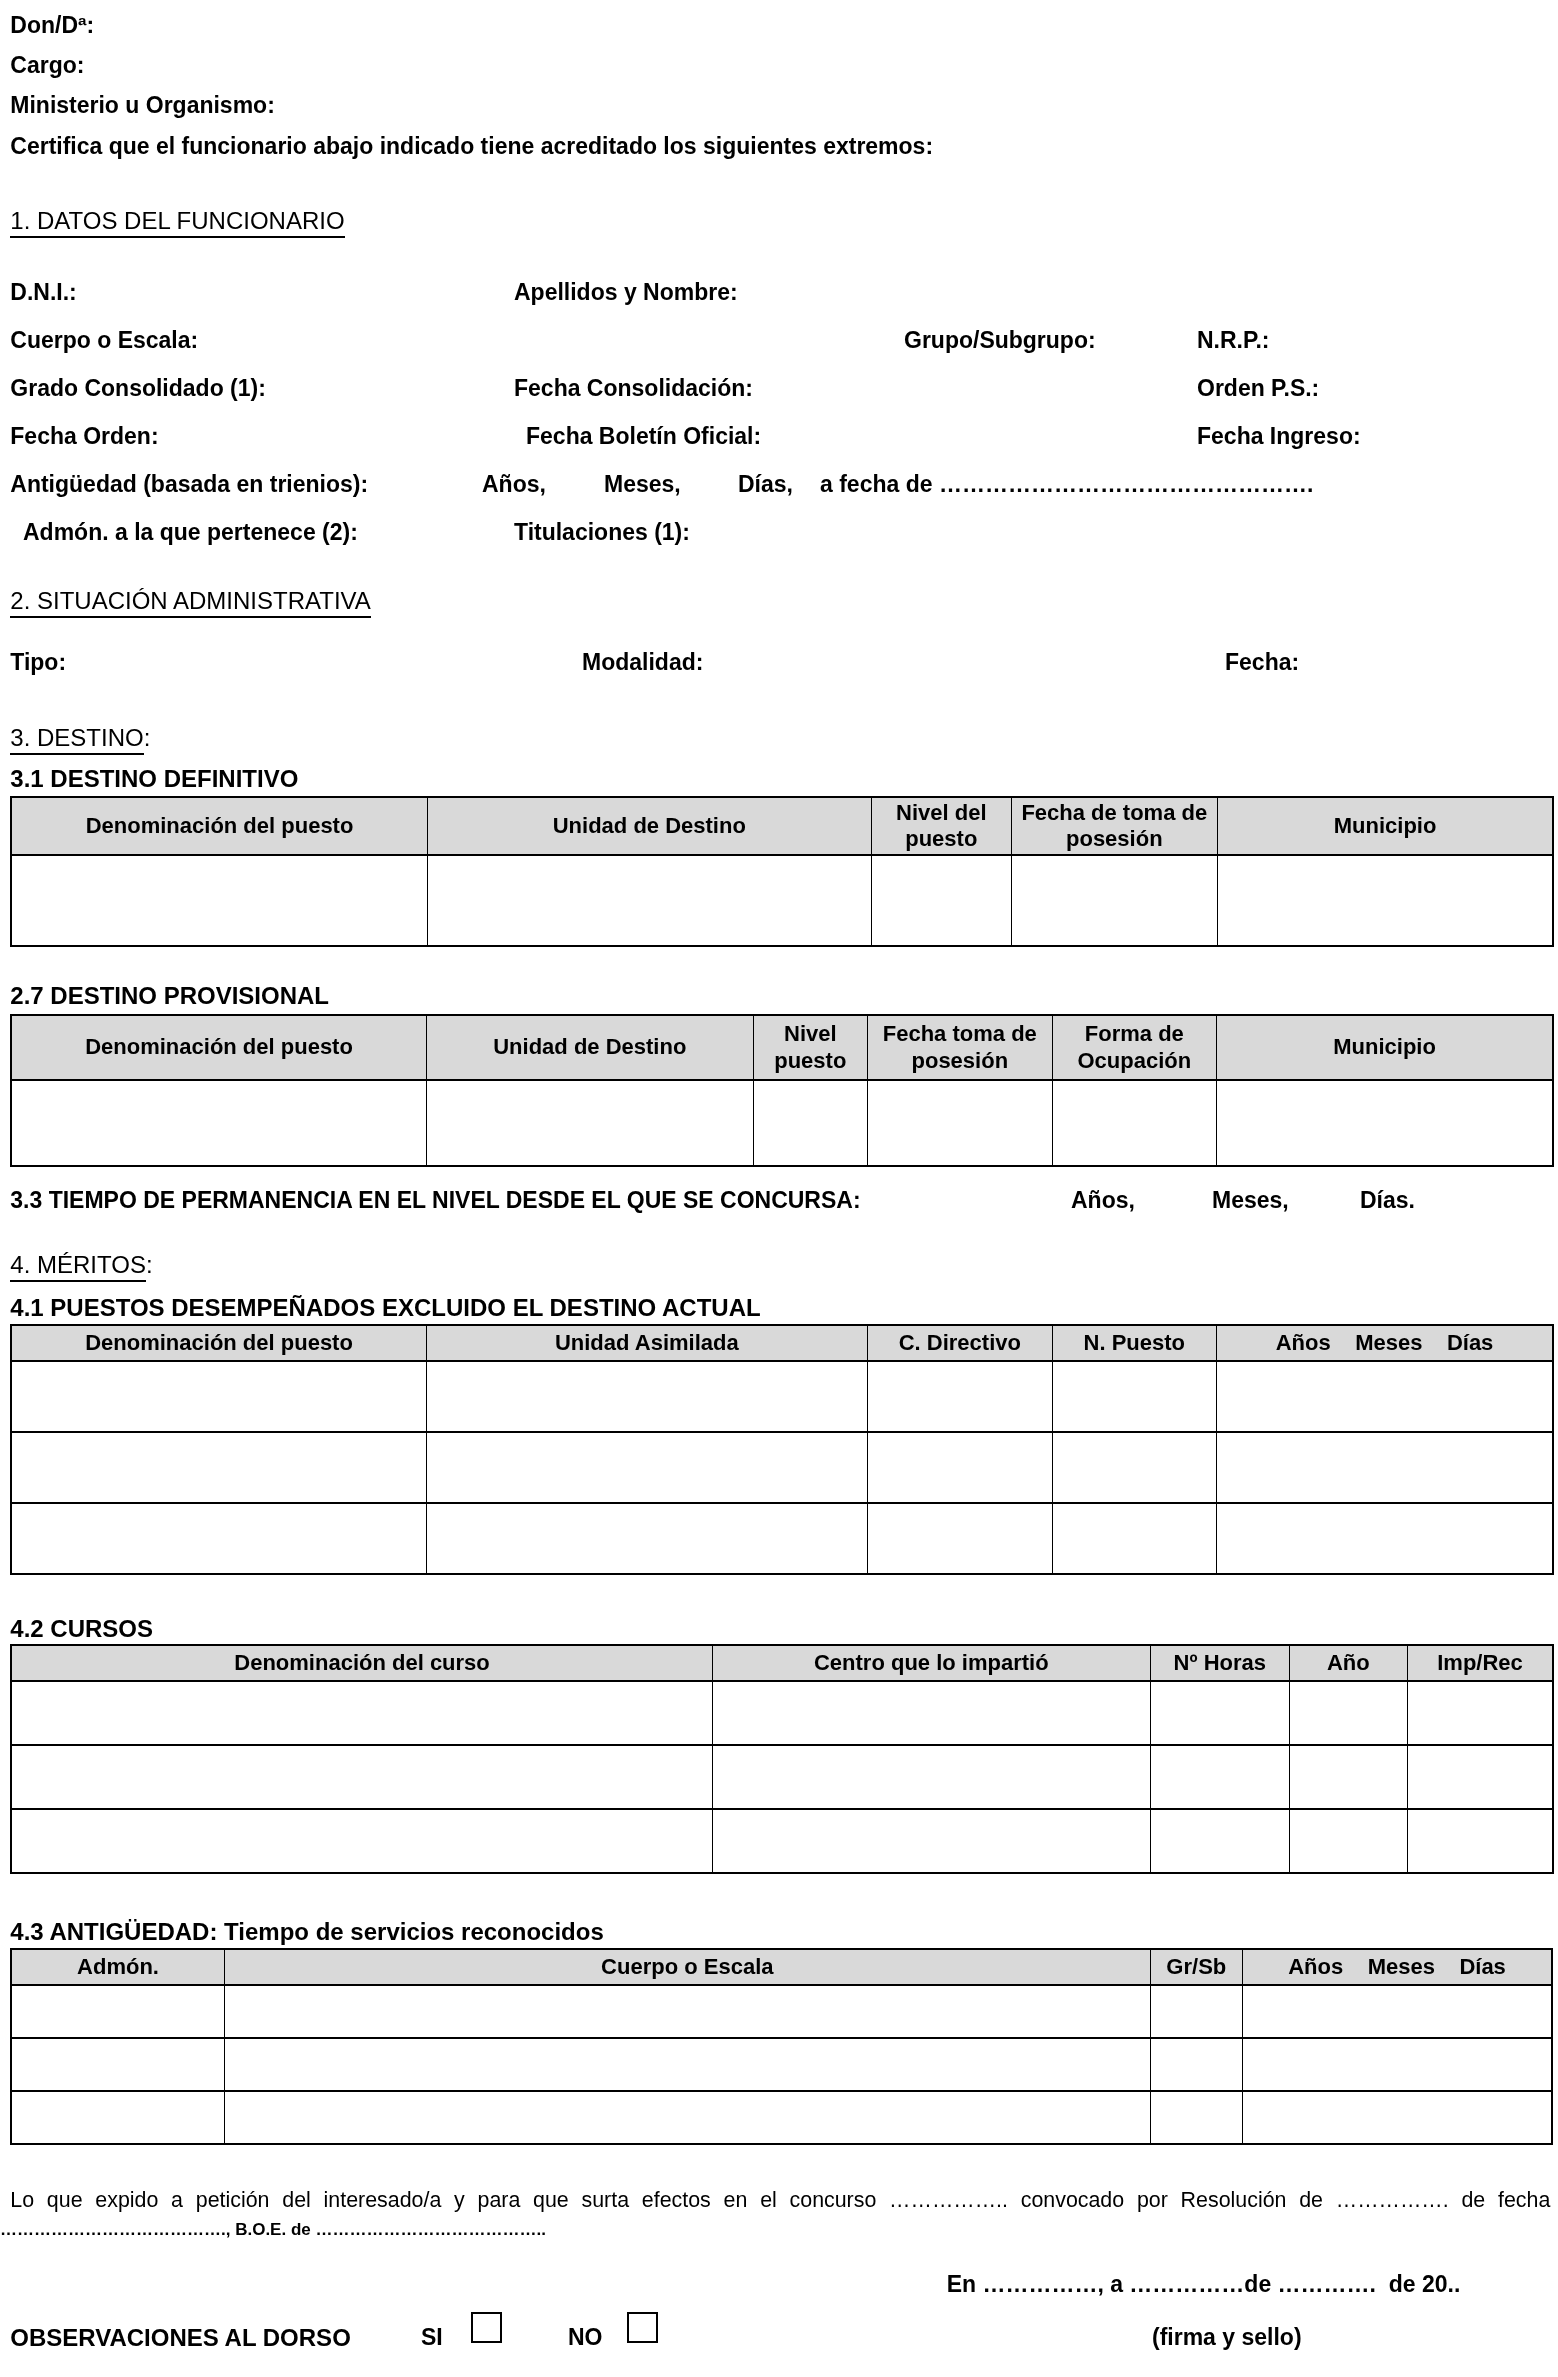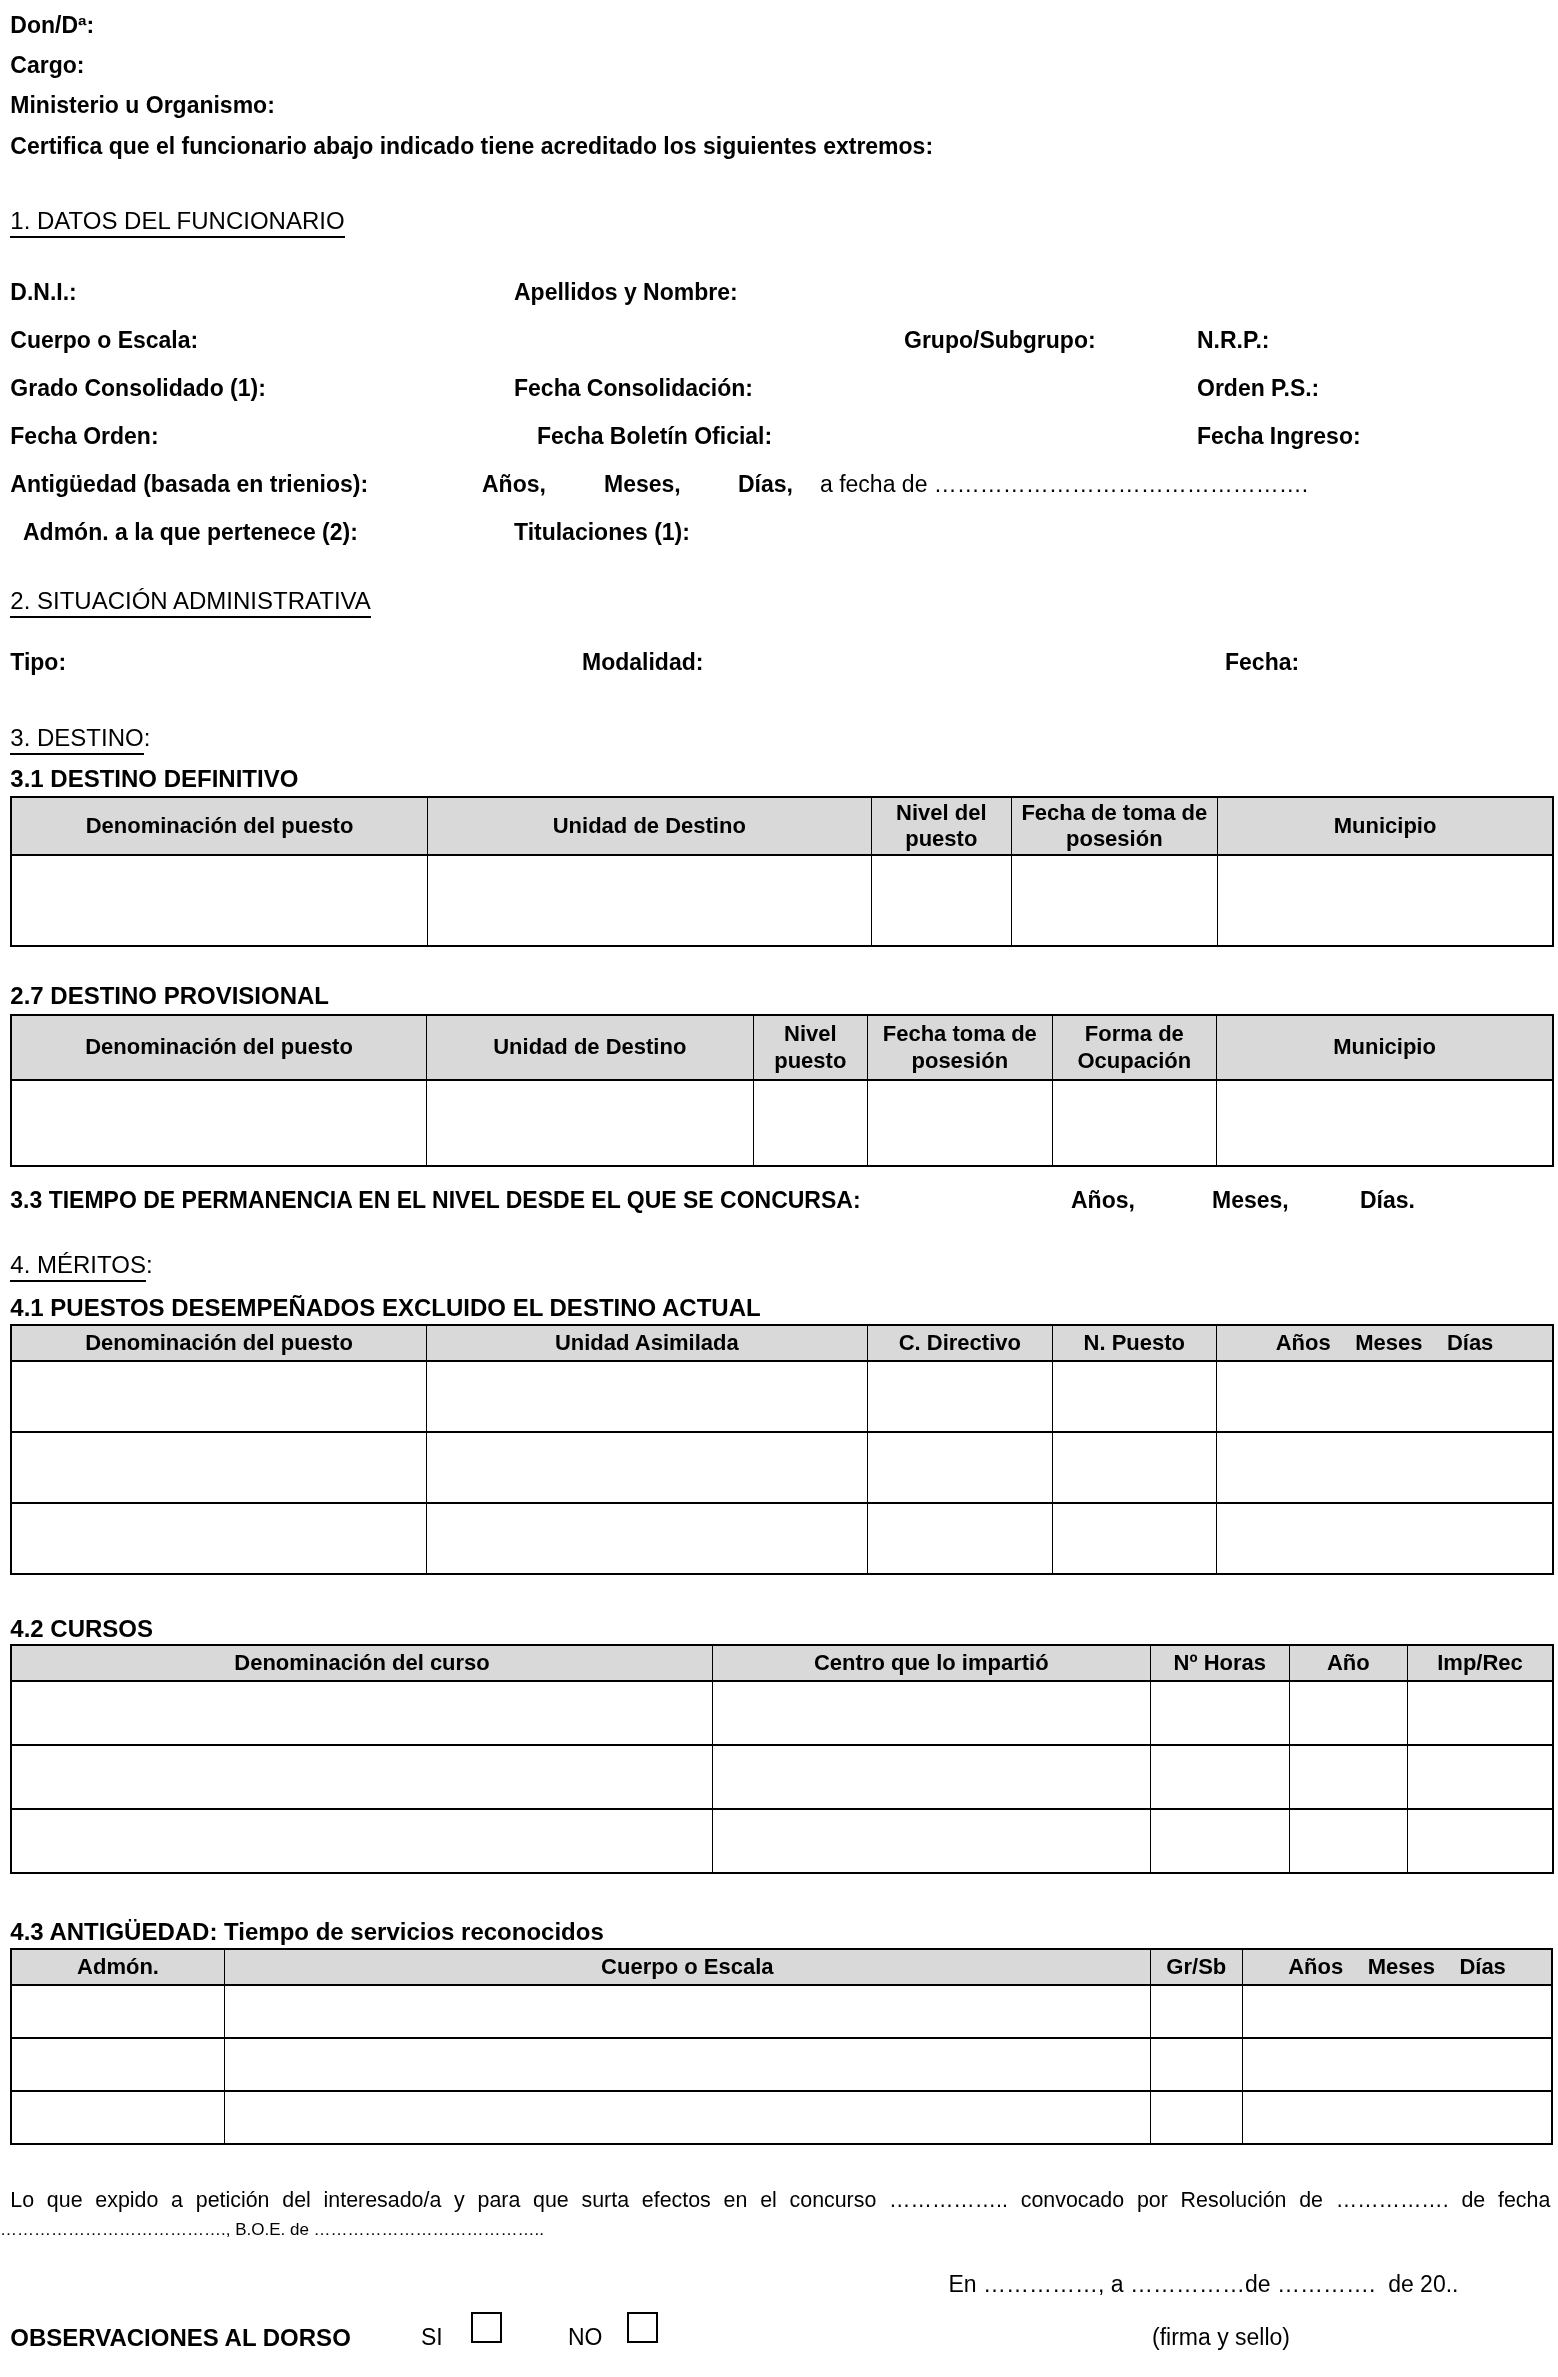--- a/index.html
+++ b/index.html
@@ -4,21 +4,21 @@
 <style>
   :root{ --header-bg:#d9d9d9; --ink:#000000; }
   html,body{margin:0;padding:0;}
   body{
     width:1559px;height:2377px;position:relative;background:#ffffff;color:var(--ink);
     font-family:"Liberation Sans","DejaVu Sans",sans-serif;
     -webkit-font-smoothing:antialiased;
   }
   .abs{position:absolute;white-space:nowrap;}
   .lb{font-weight:bold;font-size:23px;line-height:27px;}
-  .rg{font-weight:normal;font-size:23px;line-height:27px;}
+  .rg{font-weight:bold;font-size:23px;line-height:27px;}
   .sec{font-weight:normal;font-size:24px;line-height:29px;}
   .sec .ul{border-bottom:2.6px solid var(--ink);padding-bottom:1.7px;}
   .sub{font-weight:bold;font-size:24px;line-height:29px;}
   table.frm{
     position:absolute;left:10.3px;width:1542px;border-collapse:collapse;table-layout:fixed;
     border:2.6px solid var(--ink);
   }
   table.frm th{
     background:var(--header-bg);font-weight:bold;font-size:22px;line-height:26.5px;
     text-align:center;vertical-align:middle;border:1.7px solid var(--ink);
@@ -54,21 +54,21 @@
 
 <div class="abs lb" style="left:10.3px;top:327px">Cuerpo o Escala:</div>
 <div class="abs lb" style="left:904px;top:327px">Grupo/Subgrupo:</div>
 <div class="abs lb" style="left:1197px;top:327px">N.R.P.:</div>
 
 <div class="abs lb" style="left:10.3px;top:375px">Grado Consolidado (1):</div>
 <div class="abs lb" style="left:514px;top:375px">Fecha Consolidación:</div>
 <div class="abs lb" style="left:1197px;top:375px">Orden P.S.:</div>
 
 <div class="abs lb" style="left:10.3px;top:423px">Fecha Orden:</div>
-<div class="abs lb" style="left:537px;top:423px">Fecha Boletín Oficial:</div>
+<div class="abs lb" style="left:526px;top:423px">Fecha Boletín Oficial:</div>
 <div class="abs lb" style="left:1197px;top:423px">Fecha Ingreso:</div>
 
 <div class="abs lb" style="left:10.3px;top:471px">Antigüedad (basada en trienios):</div>
 <div class="abs lb" style="left:482px;top:471px">Años,</div>
 <div class="abs lb" style="left:604px;top:471px">Meses,</div>
 <div class="abs lb" style="left:738px;top:471px">Días,</div>
 <div class="abs rg" style="left:820px;top:471px">a fecha de ………………………………………….</div>
 
 <div class="abs lb" style="left:23px;top:519px">Admón. a la que pertenece (2):</div>
 <div class="abs lb" style="left:514px;top:519px">Titulaciones (1):</div>

